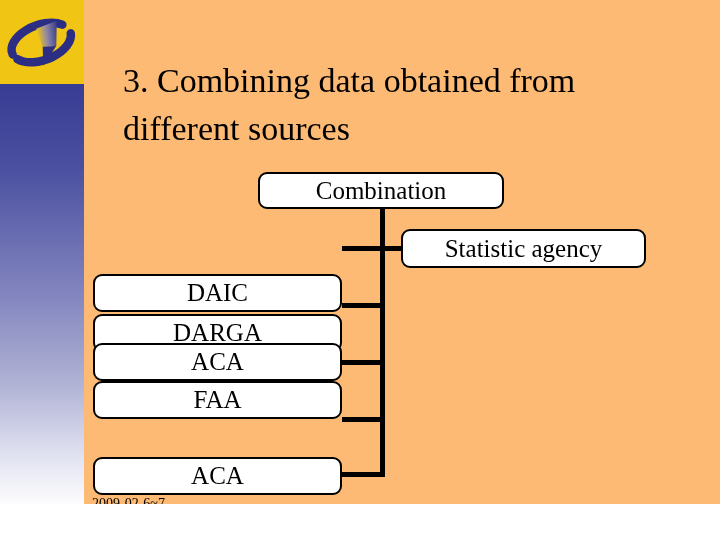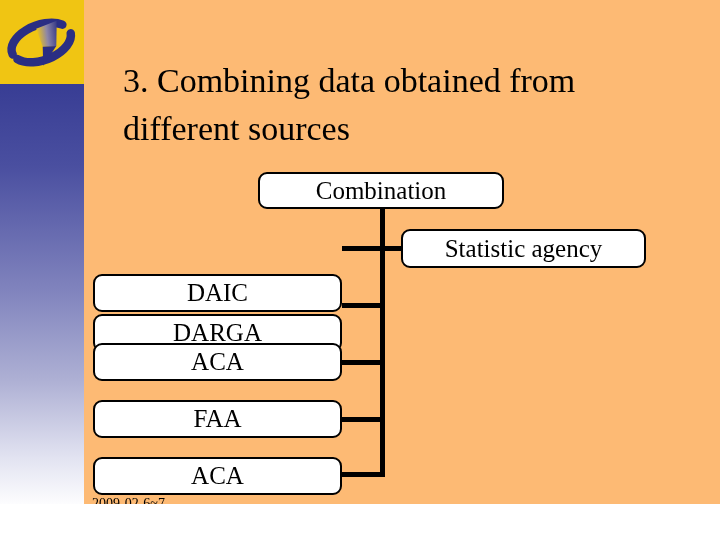--- a/index.html
+++ b/index.html
@@ -52,21 +52,21 @@
     justify-content: center;
     font-size: 25px;
   }
 
   .node-root       { left: 258px; top: 172px; width: 246px; height: 37px; }
   .node-right      { left: 401px; top: 229px; width: 245px; height: 39px; }
   .node-left       { left: 93px;  width: 249px; height: 38px; }
   .node-left.r0 { top: 239px; margin-top: 35px; }
   .node-left.r1 { top: 286px; margin-top: 28px; }
   .node-left.r2 { top: 343px; }
-  .node-left.r3 { top: 400px; }
+  .node-left.r3 { top: 381px; }
   .node-left.r4 { top: 457px; }
 
   .vline {
     position: absolute;
     left: 380px; top: 208px;
     width: 5px; height: 269px;
     background: #000000;
   }
   .hline {
     position: absolute;

